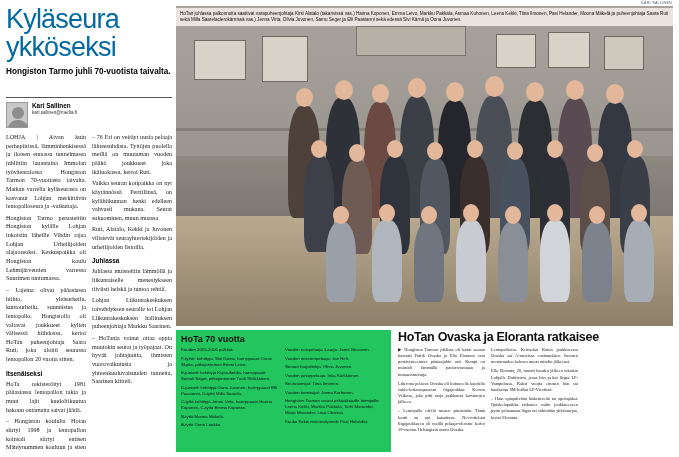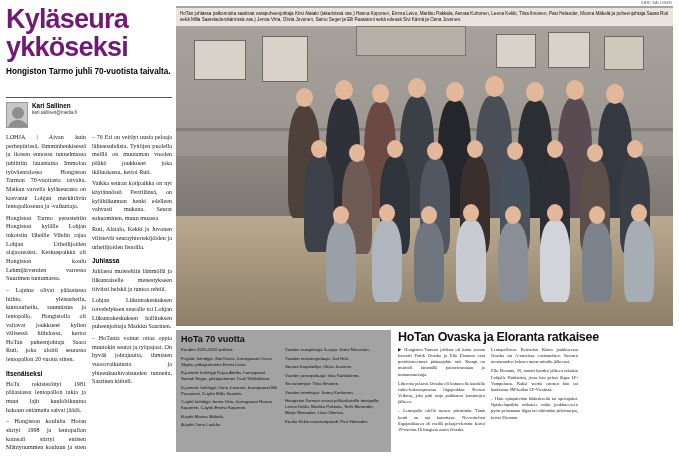--- a/index.html
+++ b/index.html
@@ -13,25 +13,25 @@
   }
   .page { position:relative; width:679px; height:457px; }
 
   
   .left-col {
     position:absolute; left:6px; top:6px; width:166px; height:445px;
     overflow:hidden;
   }
   .headline {
     font-family:"Liberation Sans", sans-serif;
-    font-weight:bold;
+    font-weight:normal;
     font-size:27px;
     line-height:1.02;
     letter-spacing:-0.8px;
-    color:#701a75;
+    color:#0369a1;
     margin:0 0 6px 0;
   }
   .headline div { white-space:nowrap; }
   .subhead {
     font-family:"Liberation Sans", sans-serif;
     font-weight:bold;
     font-size:8.2px;
     color:#000;
     margin:4px 0 21px 0;
   }
@@ -100,21 +100,21 @@
   .ph-floor { position:absolute; left:0; top:210px; width:497px; height:110px;
     background:linear-gradient(#b9a98f,#8d7f69); }
   .ph-art { position:absolute; background:#d8d2c8; border:1px solid #6f6a63; }
   .ph-rail { position:absolute; left:0; top:122px; width:497px; height:3px; background:#6c6760; opacity:.5;}
   .ppl { position:absolute; border-radius:40% 40% 18% 18%; }
   .head { position:absolute; border-radius:50%; background:#e2b79a; }
 
   
   .factbox {
     position:absolute; left:176px; top:330px; width:215px; height:122px;
-    background:#a3a3a3;
+    background:#22c55e;
     padding:4px 5px;
     font-family:"Liberation Sans", sans-serif;
     overflow:hidden;
   }
   .factbox h3 {
     margin:0 0 3px 0; font-size:9px; font-weight:bold; color:#111;
   }
   .fb-cols { display:flex; gap:7px; }
   .fb-col { width:97px; font-size:4.3px; line-height:1.4; color:#111; }
   .fb-col p { margin:0 0 2.5px 0; }

